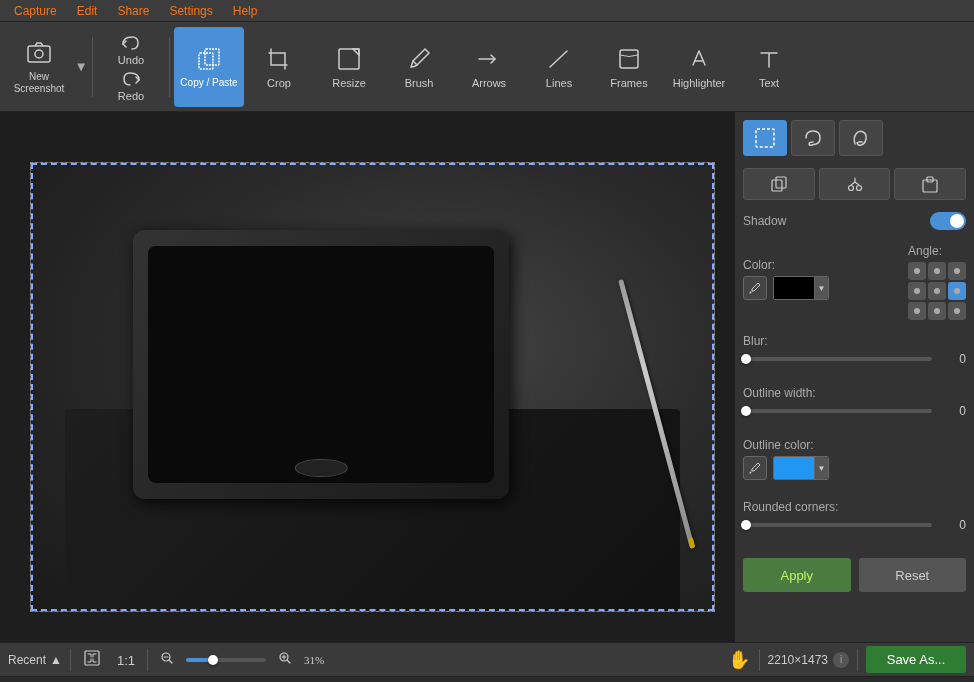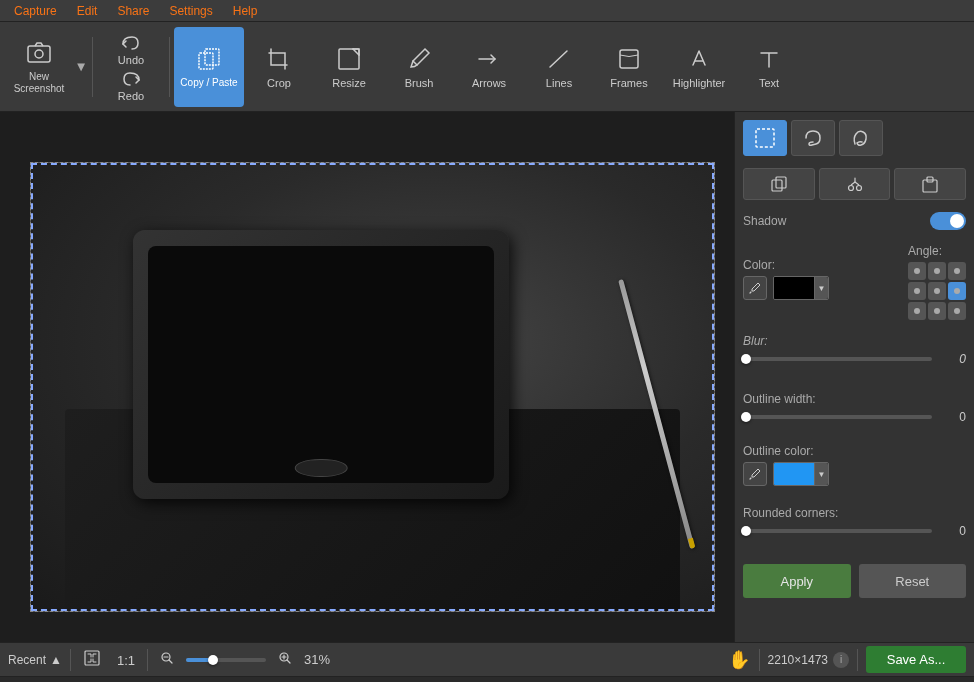--- a/index.html
+++ b/index.html
@@ -54,21 +54,21 @@
     .angle-dot.active { background: #4a90d9; }
     .angle-dot-inner { width: 6px; height: 6px; background: #aaa; border-radius: 50%; }
 
     .slider-row { display: flex; align-items: center; gap: 6px; margin-bottom: 6px; }
     .slider-track { flex: 1; height: 4px; background: #555; border-radius: 2px; position: relative; cursor: pointer; }
     .slider-fill { height: 100%; background: #4a90d9; border-radius: 2px; }
     .slider-thumb { width: 10px; height: 10px; background: #fff; border-radius: 50%; position: absolute; top: -3px; right: -2px; box-shadow: 0 1px 3px rgba(0,0,0,0.5); }
     .slider-value { width: 28px; text-align: right; color: #ccc; font-size: 12px; }
 
     .apply-reset { display: flex; gap: 8px; margin-top: 4px; }
-    .apply-btn { flex: 1; height: 34px; background: #4a7c3f; border: none; border-radius: 3px; color: #e5e5e5; font-size: 13px; cursor: pointer; }
+    .apply-btn { flex: 1; height: 34px; background: #4a7c3f; border: none; border-radius: 3px; color: #bef264; font-size: 13px; cursor: pointer; }
     .reset-btn { flex: 1; height: 34px; background: #555; border: none; border-radius: 3px; color: #ccc; font-size: 13px; cursor: pointer; }
 
     
     #status-bar { display: flex; align-items: center; background: #3a3a3a; height: 34px; border-top: 1px solid #222; padding: 0 8px; gap: 8px; }
     .status-recent { display: flex; align-items: center; gap: 4px; cursor: pointer; color: #ccc; font-size: 12px; }
     .zoom-btn { background: transparent; border: none; color: #ccc; cursor: pointer; font-size: 14px; padding: 2px 4px; }
     .status-spacer { flex: 1; }
     .status-dims { color: #ccc; font-size: 12px; display: flex; align-items: center; gap: 5px; }
     .info-icon { width: 16px; height: 16px; border-radius: 50%; background: #555; display: flex; align-items: center; justify-content: center; font-size: 10px; color: #aaa; cursor: pointer; }
     .save-as-btn { background: #2e7d32; border: none; border-radius: 3px; color: #fff; font-size: 13px; padding: 6px 16px; cursor: pointer; min-width: 100px; }
@@ -312,21 +312,21 @@
           <div class="angle-dot">
               <div class="angle-dot-inner"></div>
             </div>
           <div class="angle-dot">
               <div class="angle-dot-inner"></div>
             </div>
         </div>
       </div>
     </div>
 
-    <div style="margin-bottom:12px;font-style:italic;">
+    <div style="margin-bottom:6px;">
       <div class="prop-label" style="margin-bottom:4px;">Blur:</div>
       <div class="slider-row">
         <div class="slider-track">
           <div class="slider-fill" style="width:0%;"></div>
           <div class="slider-thumb" style="right:auto;left:-2px;"></div>
         </div>
         <span class="slider-value">0</span>
       </div>
     </div>
 
@@ -415,21 +415,21 @@
   </div>
 
   <button class="zoom-btn">
     <svg width="14" height="14" viewBox="0 0 14 14">
       <circle cx="6" cy="6" r="4" fill="none" stroke="#ccc" stroke-width="1.2"></circle>
       <path d="M4 6 L8 6 M6 4 L6 8" stroke="#ccc" stroke-width="1.2" stroke-linecap="round"></path>
       <path d="M9 9 L12 12" stroke="#ccc" stroke-width="1.2" stroke-linecap="round"></path>
     </svg>
   </button>
 
-  <span style="font-size:13px;color:#ccc;min-width:32px;">31%</span>
+  <span style="font-size:11px;color:#ccc;min-width:32px;font-family:Liberation Serif, serif;">31%</span>
 
   <div class="status-spacer"></div>
 
   <span style="font-size:18px;cursor:pointer;color:#ccc;">✋</span>
 
   <div style="width:1px;height:22px;background:#555;"></div>
 
   <div class="status-dims">
     <span>2210×1473</span>
     <div class="info-icon">i</div>

